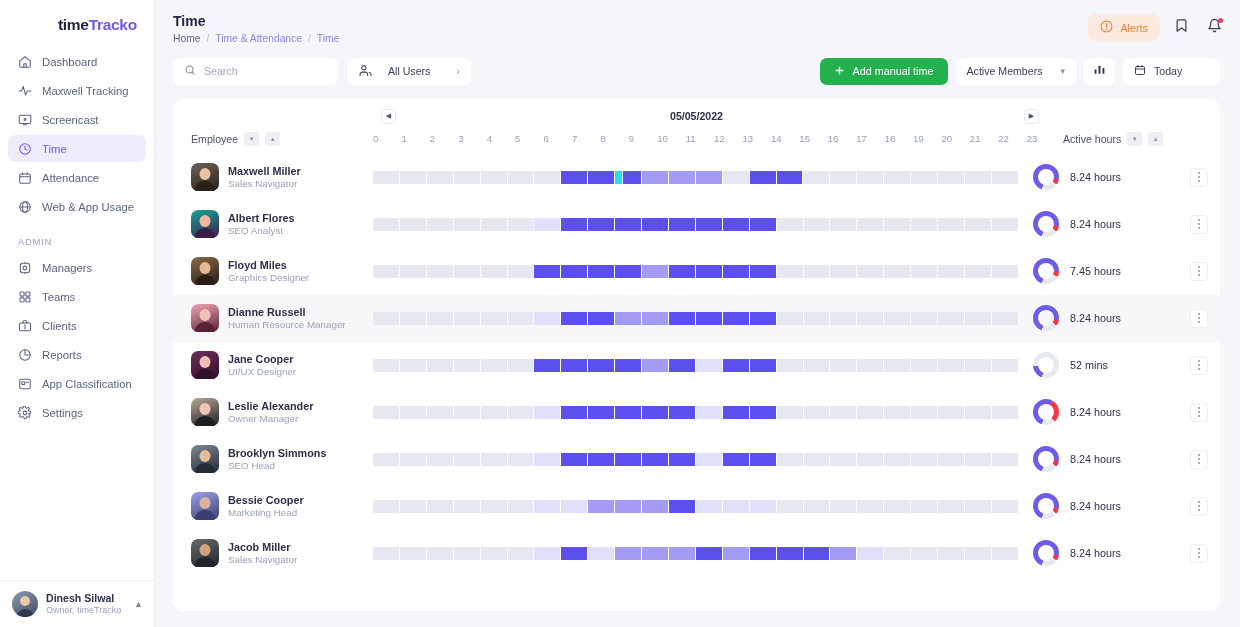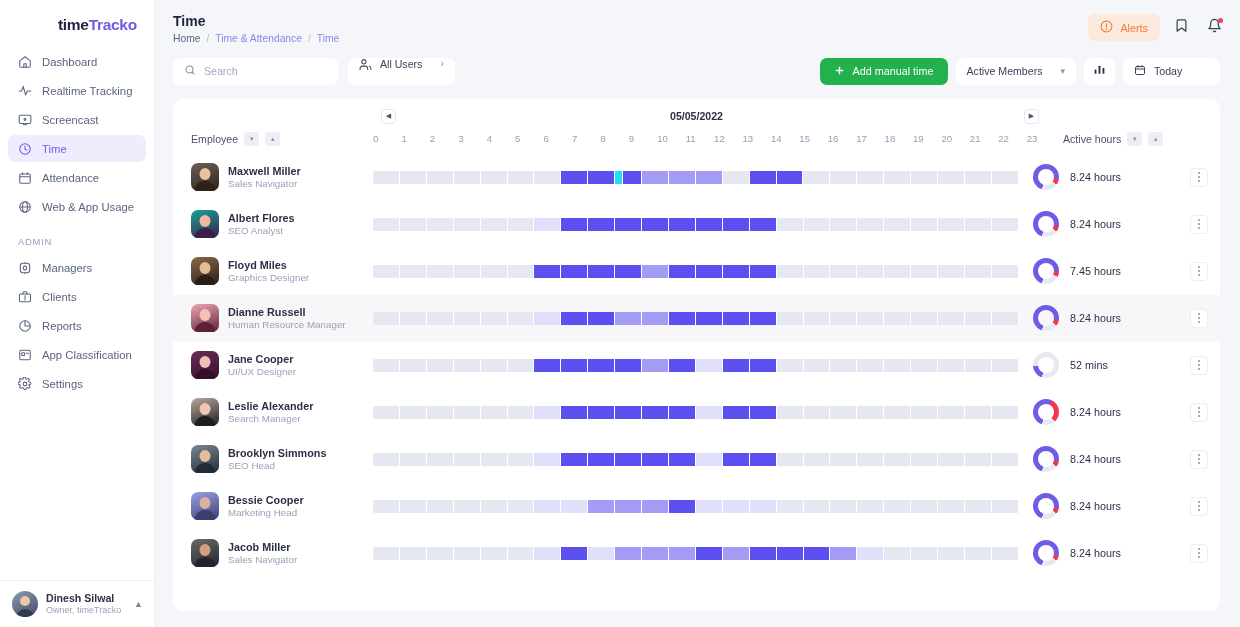--- a/index.html
+++ b/index.html
@@ -86,22 +86,22 @@
   .search-box {
     width: 165px; height: 27px; background: #fff; border-radius: 7px;
     display: flex; align-items: center; gap: 8px; padding: 0 11px;
   }
   .search-box input {
     border: 0; outline: 0; font-size: 10.6px; color: #3c4257;
     font-family: "Liberation Sans", sans-serif; width: 100%; background: transparent;
   }
   .search-box input::placeholder { color: #a2a9bd; }
   .allusers {
-    height: 27px; background: #fff; border-radius: 7px; display: flex; 
-    gap: 8px; padding: 0 11px; font-size: 10.6px; color: #3c4257; cursor: pointer;
+    height: 27px; background: #fff; border-radius: 7px; display: flex; align-items: center;
+    gap: 16px; padding: 0 11px; font-size: 10.6px; color: #3c4257; cursor: pointer;
   }
   .allusers .chev { color: #8a91a6; font-size: 10px; margin-left: 10px; }
   .tb-right { margin-left: auto; display: flex; align-items: center; gap: 8px; }
   .btn-green {
     height: 27px; background: #22b14c; color: #fff; border-radius: 7px;
     display: flex; align-items: center; gap: 7px; padding: 0 14px;
     font-size: 10.8px; font-weight: 500; cursor: pointer;
   }
   .sel-members {
     height: 27px; background: #fff; border-radius: 7px; display: flex; align-items: center;
@@ -193,21 +193,21 @@
             </svg>
           </span>
           <span>Dashboard</span>
         </div>
         <div class="nav-item">
           <span class="ic">
             <svg width="14" height="14" viewBox="0 0 24 24" fill="none" stroke="currentColor" stroke-width="1.8" stroke-linecap="round" stroke-linejoin="round">
               <polyline points="2 12 6 12 9 4 13 19 16 12 22 12"></polyline>
             </svg>
           </span>
-          <span>Realtime Tracking</span>
+          <span>Maxwell Tracking</span>
         </div>
         <div class="nav-item">
           <span class="ic">
             <svg width="14" height="14" viewBox="0 0 24 24" fill="none" stroke="currentColor" stroke-width="1.8" stroke-linecap="round" stroke-linejoin="round">
               <rect x="2" y="4" width="20" height="14" rx="2"></rect>
               <path d="M9 20h6"></path>
               <circle cx="12" cy="11" r="1.6"></circle>
             </svg>
           </span>
           <span>Screencast</span>
@@ -248,20 +248,31 @@
         <div class="nav-item">
           <span class="ic">
             <svg width="14" height="14" viewBox="0 0 24 24" fill="none" stroke="currentColor" stroke-width="1.8" stroke-linecap="round" stroke-linejoin="round">
               <rect x="4" y="4" width="16" height="16" rx="4"></rect>
               <circle cx="12" cy="12" r="3.2"></circle>
               <line x1="12" y1="2.5" x2="12" y2="4"></line>
               <line x1="12" y1="20" x2="12" y2="21.5"></line>
             </svg>
           </span>
           <span>Managers</span>
+        </div>
+        <div class="nav-item">
+          <span class="ic">
+            <svg width="14" height="14" viewBox="0 0 24 24" fill="none" stroke="currentColor" stroke-width="1.8" stroke-linecap="round" stroke-linejoin="round">
+              <rect x="3.5" y="3.5" width="7" height="7" rx="1.4"></rect>
+              <rect x="13.5" y="3.5" width="7" height="7" rx="1.4"></rect>
+              <rect x="3.5" y="13.5" width="7" height="7" rx="1.4"></rect>
+              <rect x="13.5" y="13.5" width="7" height="7" rx="1.4"></rect>
+            </svg>
+          </span>
+          <span>Teams</span>
         </div>
         <div class="nav-item">
           <span class="ic">
             <svg width="14" height="14" viewBox="0 0 24 24" fill="none" stroke="currentColor" stroke-width="1.8" stroke-linecap="round" stroke-linejoin="round">
               <rect x="2.5" y="7" width="19" height="13" rx="2"></rect>
               <path d="M8.5 7V5a2 2 0 0 1 2-2h3a2 2 0 0 1 2 2v2"></path>
               <line x1="12" y1="10" x2="12" y2="17"></line>
             </svg>
           </span>
           <span>Clients</span>
@@ -707,21 +718,21 @@
             </div>
           </div>
           <div class="row">
             <div class="emp">
               <div class="ava" style="background:linear-gradient(160deg,#b9a79a,#1d1d22)">
                 <div style="position:absolute;left:50%;top:5px;width:11px;height:12px;border-radius:50%;background:#f1c6b4;transform:translateX(-50%)"></div>
                 <div style="position:absolute;left:50%;bottom:-2px;width:21px;height:12px;border-radius:10px 10px 0 0;background:#1d1d22;transform:translateX(-50%)"></div>
               </div>
               <div class="etxt">
                 <div class="ename">Leslie Alexander</div>
-                <div class="erole">Search Manager</div>
+                <div class="erole">Owner Manager</div>
               </div>
             </div>
             <div class="bar">
               <div class="seg" style="width: 4.16667%; background: rgb(229, 232, 240);"></div>
               <div class="seg" style="width: 4.16667%; background: rgb(229, 232, 240);"></div>
               <div class="seg" style="width: 4.16667%; background: rgb(229, 232, 240);"></div>
               <div class="seg" style="width: 4.16667%; background: rgb(229, 232, 240);"></div>
               <div class="seg" style="width: 4.16667%; background: rgb(229, 232, 240);"></div>
               <div class="seg" style="width: 4.16667%; background: rgb(229, 232, 240);"></div>
               <div class="seg" style="width: 4.16667%; background: rgb(224, 224, 251);"></div>

